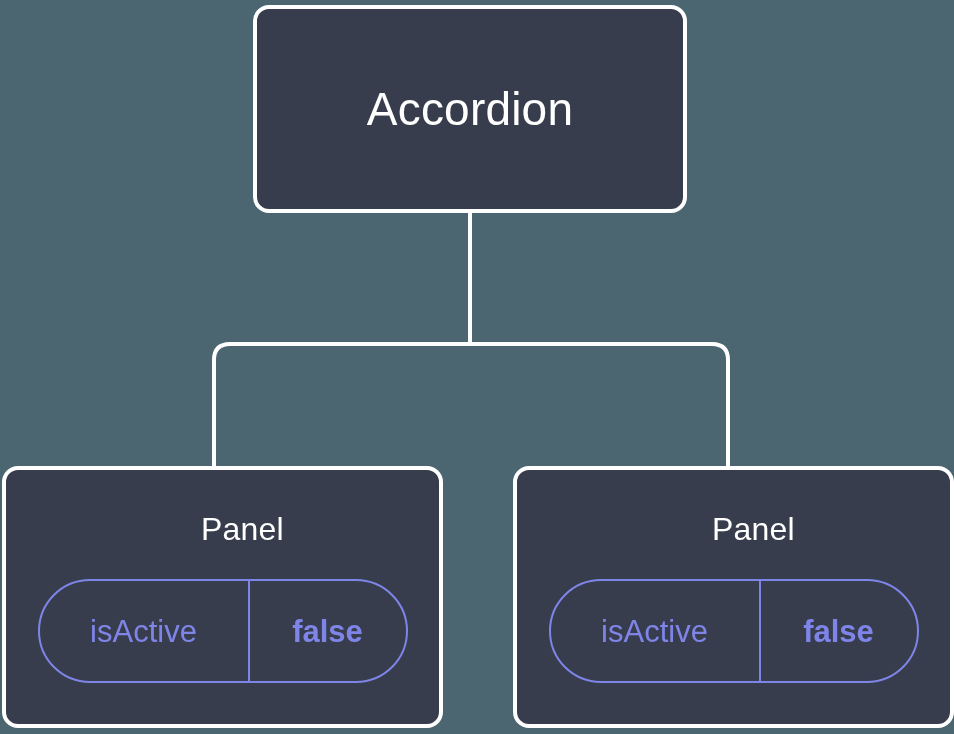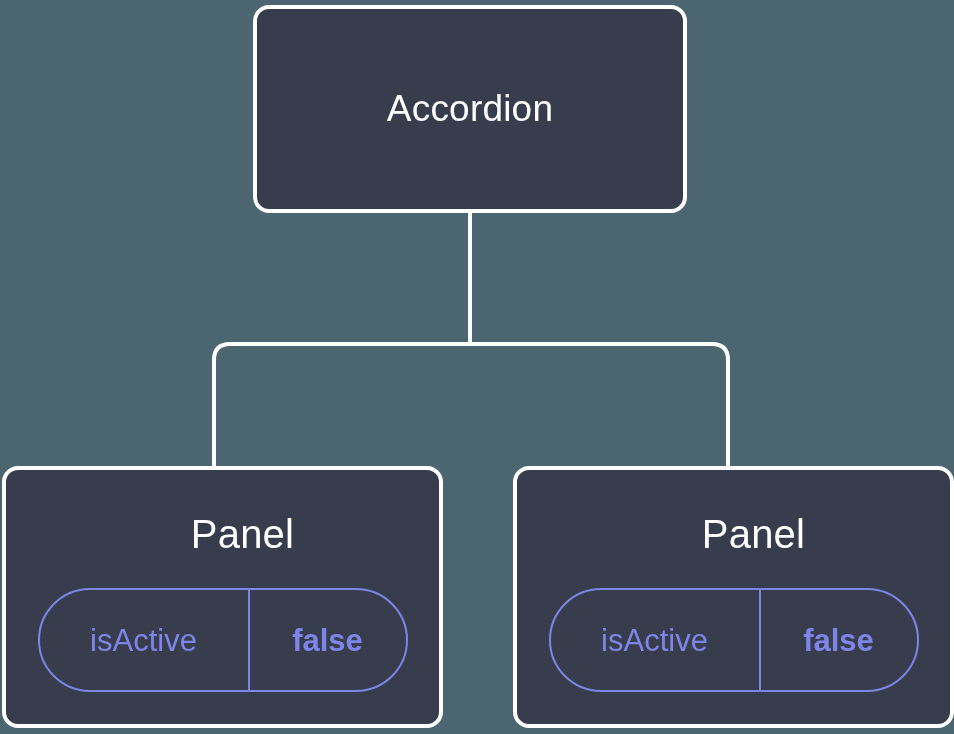--- a/index.html
+++ b/index.html
@@ -54,29 +54,29 @@
   .node-leaf-right {
     left: 513px;
     top: 466px;
     width: 441px;
     height: 262px;
     justify-content: flex-start;
     padding-top: 42px;
   }
   .node-title {
     color: #ffffff;
-    font-size: 37px;
+    font-size: 46px;
     font-weight: 400;
     line-height: 1.1;
     letter-spacing: 0.2px;
     white-space: nowrap;
   }
   .node-leaf-left .node-title,
   .node-leaf-right .node-title {
-    font-size: 40px;
+    font-size: 32px;
     margin-left: 40px;
   }
   .prop-pill {
     margin-top: 32px;
     display: flex;
     align-items: stretch;
     height: 104px;
     width: 370px;
     border: 2px solid #7f85e8;
     border-radius: 52px;

